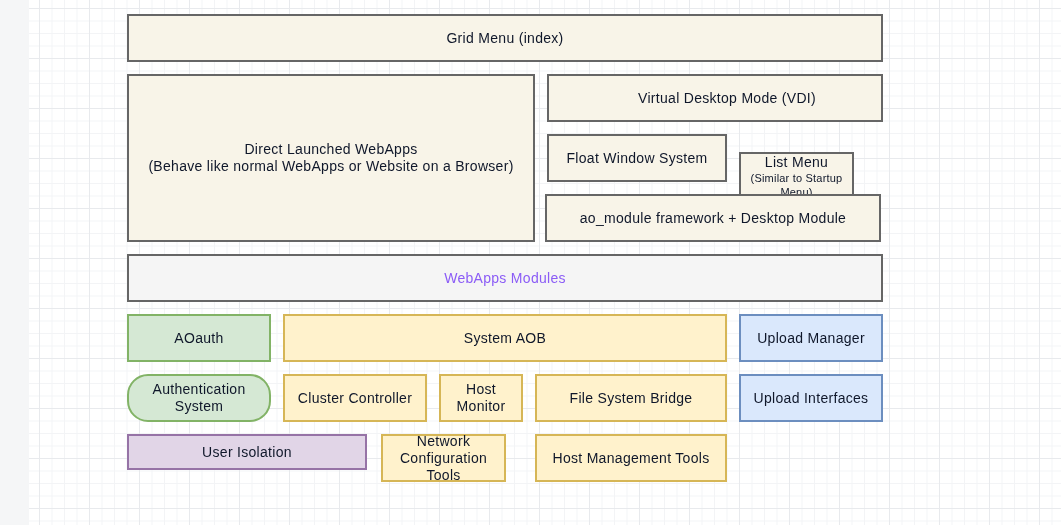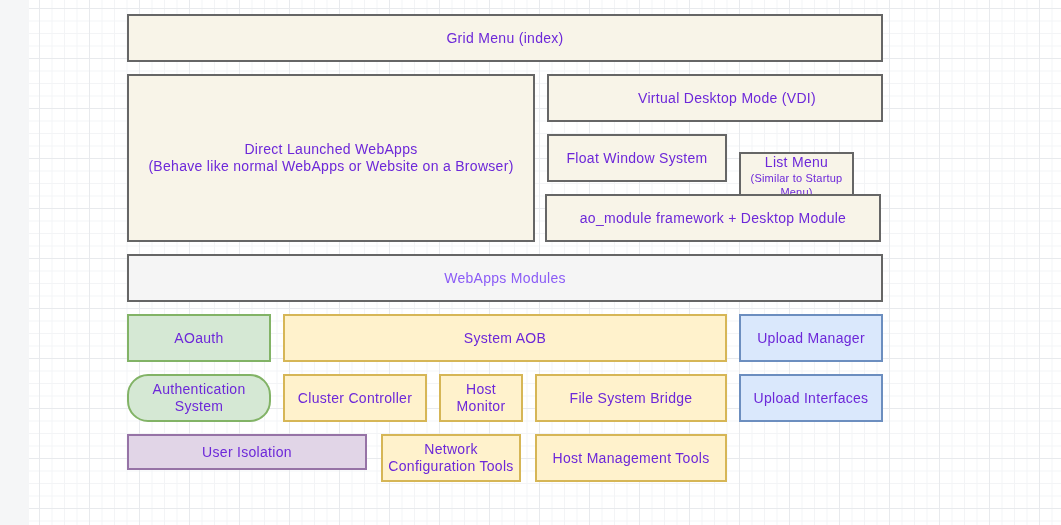--- a/index.html
+++ b/index.html
@@ -28,21 +28,21 @@
     background: #f5f6f7;
     z-index: 2;
   }
   .box {
     position: absolute;
     display: flex;
     flex-direction: column;
     align-items: center;
     justify-content: center;
     text-align: center;
-    color: #6d28d9;
+    color: #0f172a;
     font-size: 14px;
     line-height: 17px;
     letter-spacing: 0.3px;
     padding: 2px 4px;
     z-index: 3;
   }
   .cream  { background: #f8f4e8; border: 2px solid #666666; }
   .gray   { background: #f5f5f5; border: 2px solid #666666; color: #8b5cf6; }
   .green  { background: #d5e8d4; border: 2px solid #82b366; }
   .yellow { background: #fff2cc; border: 2px solid #d6b656; }
@@ -115,20 +115,20 @@
   </div>
 
   <div class="box blue" style="left:739px; top:374px; width:144px; height:48px;">
     <span>Upload Interfaces</span>
   </div>
 
   <div class="box purple" style="left:127px; top:434px; width:240px; height:36px;">
     <span>User Isolation</span>
   </div>
 
-  <div class="box yellow" style="left:381px; top:434px; width:140px; height:48px;">
+  <div class="box yellow" style="left:381px; top:434px; width:125px; height:48px;">
     <span>Network Configuration Tools</span>
   </div>
 
   <div class="box yellow" style="left:535px; top:434px; width:192px; height:48px;">
     <span>Host Management Tools</span>
   </div>
 </div>
 
 </body></html>

